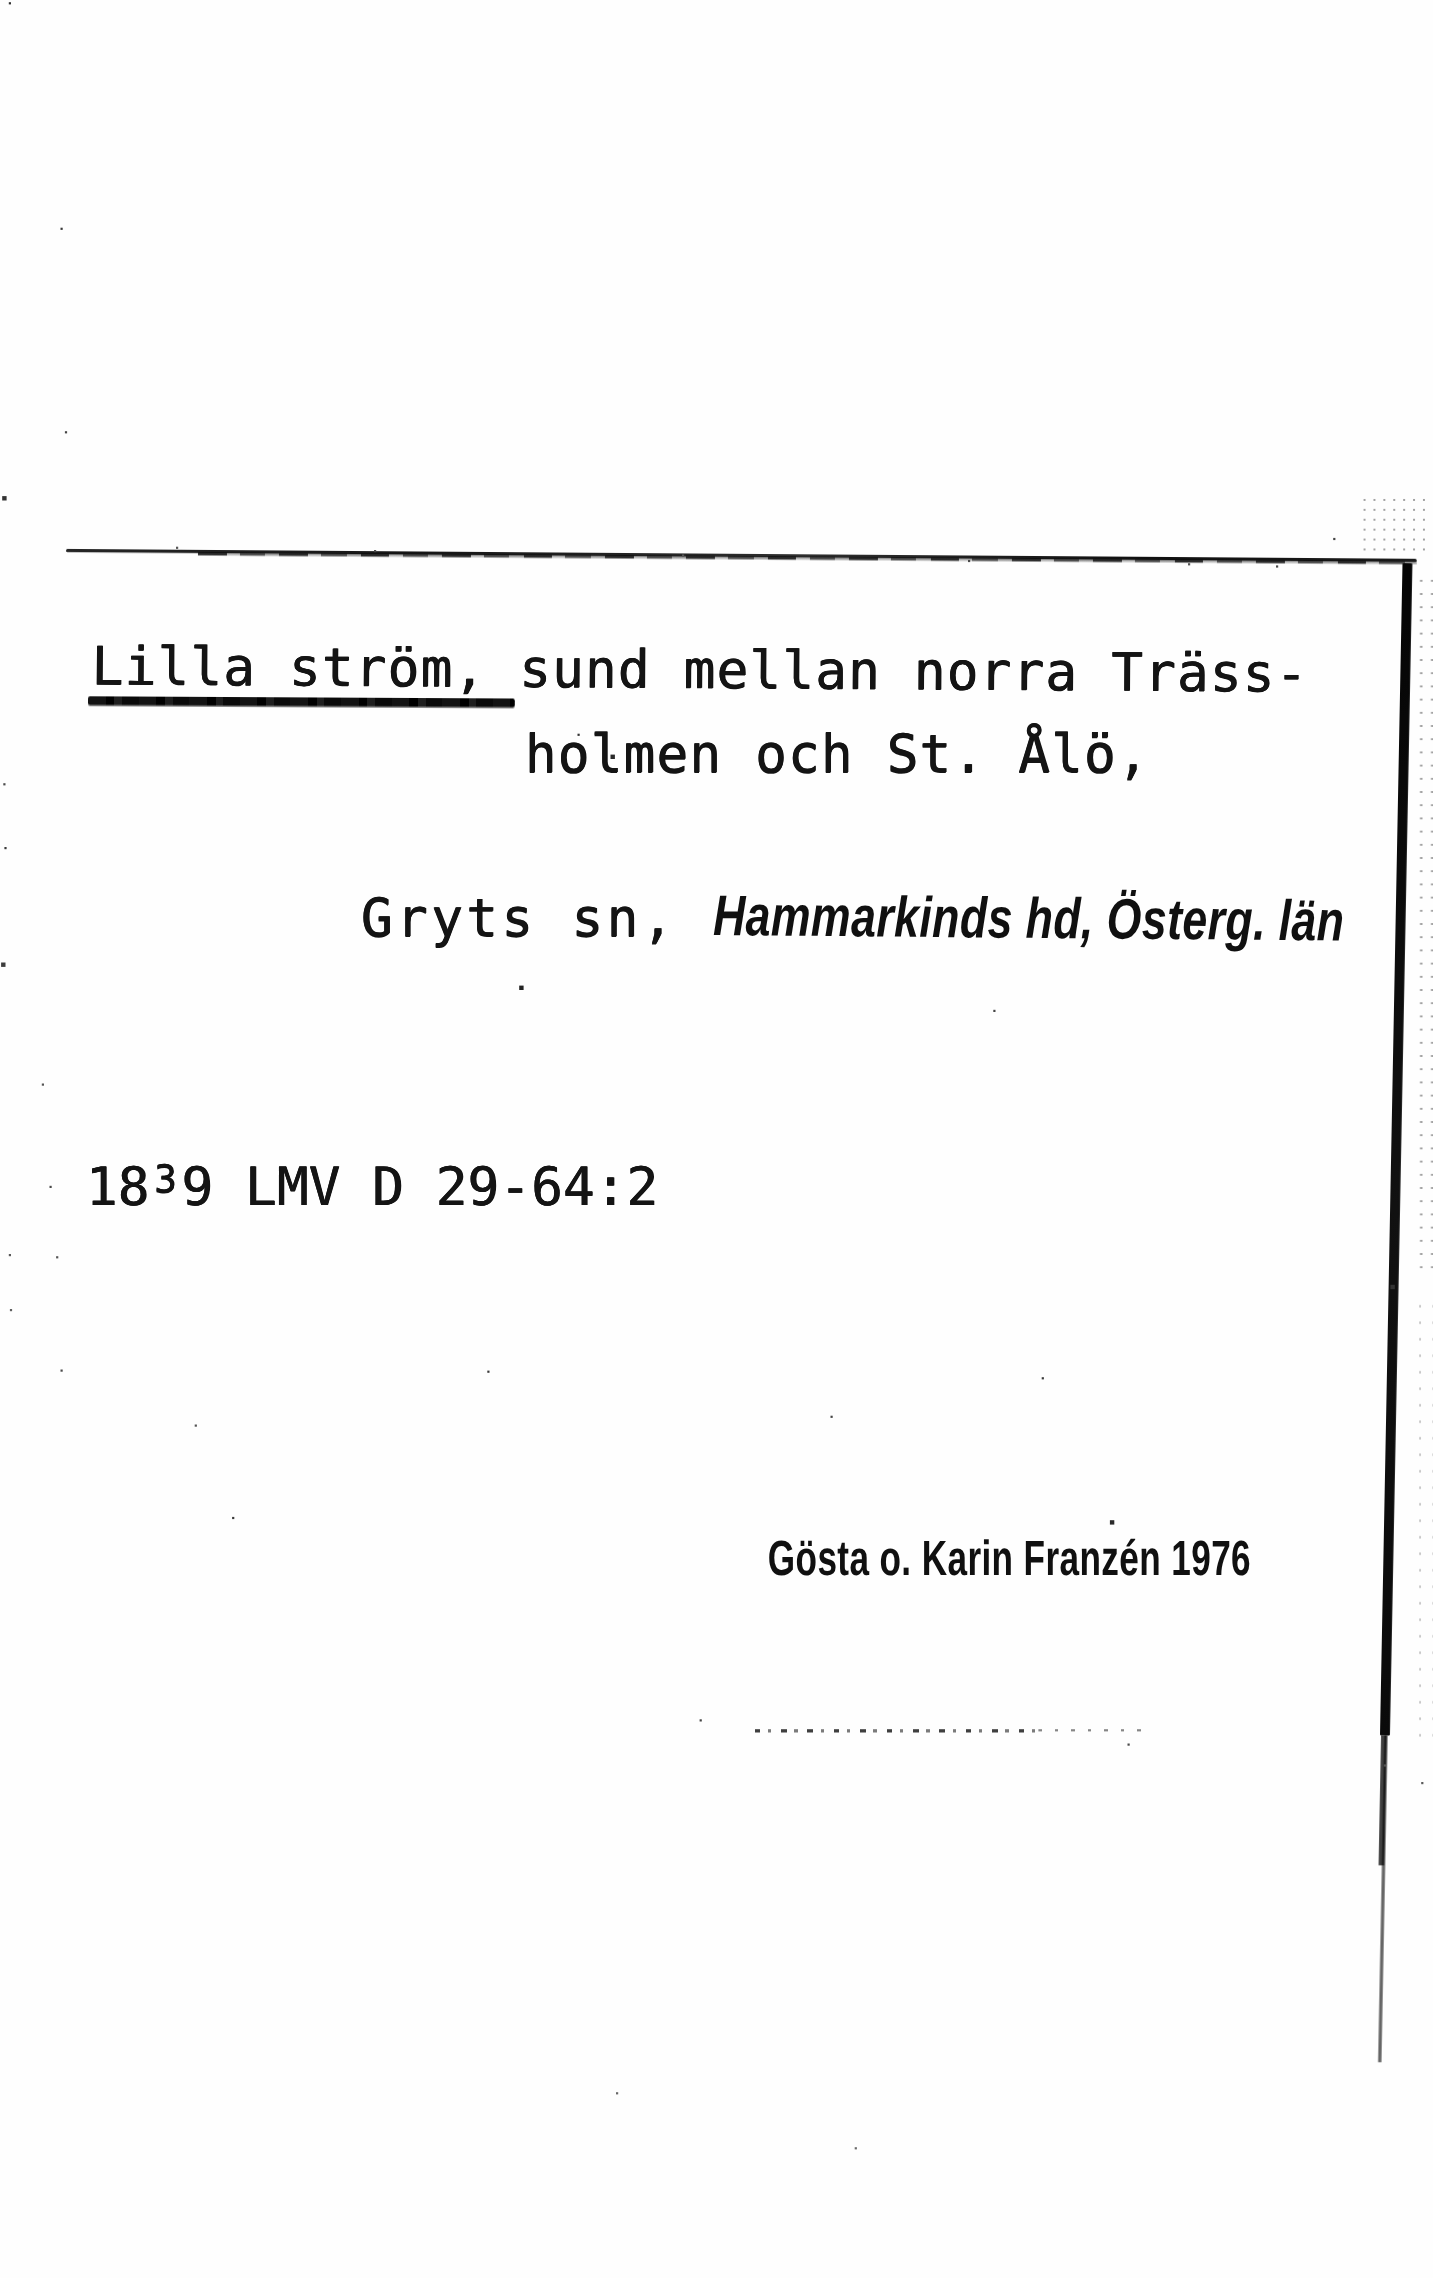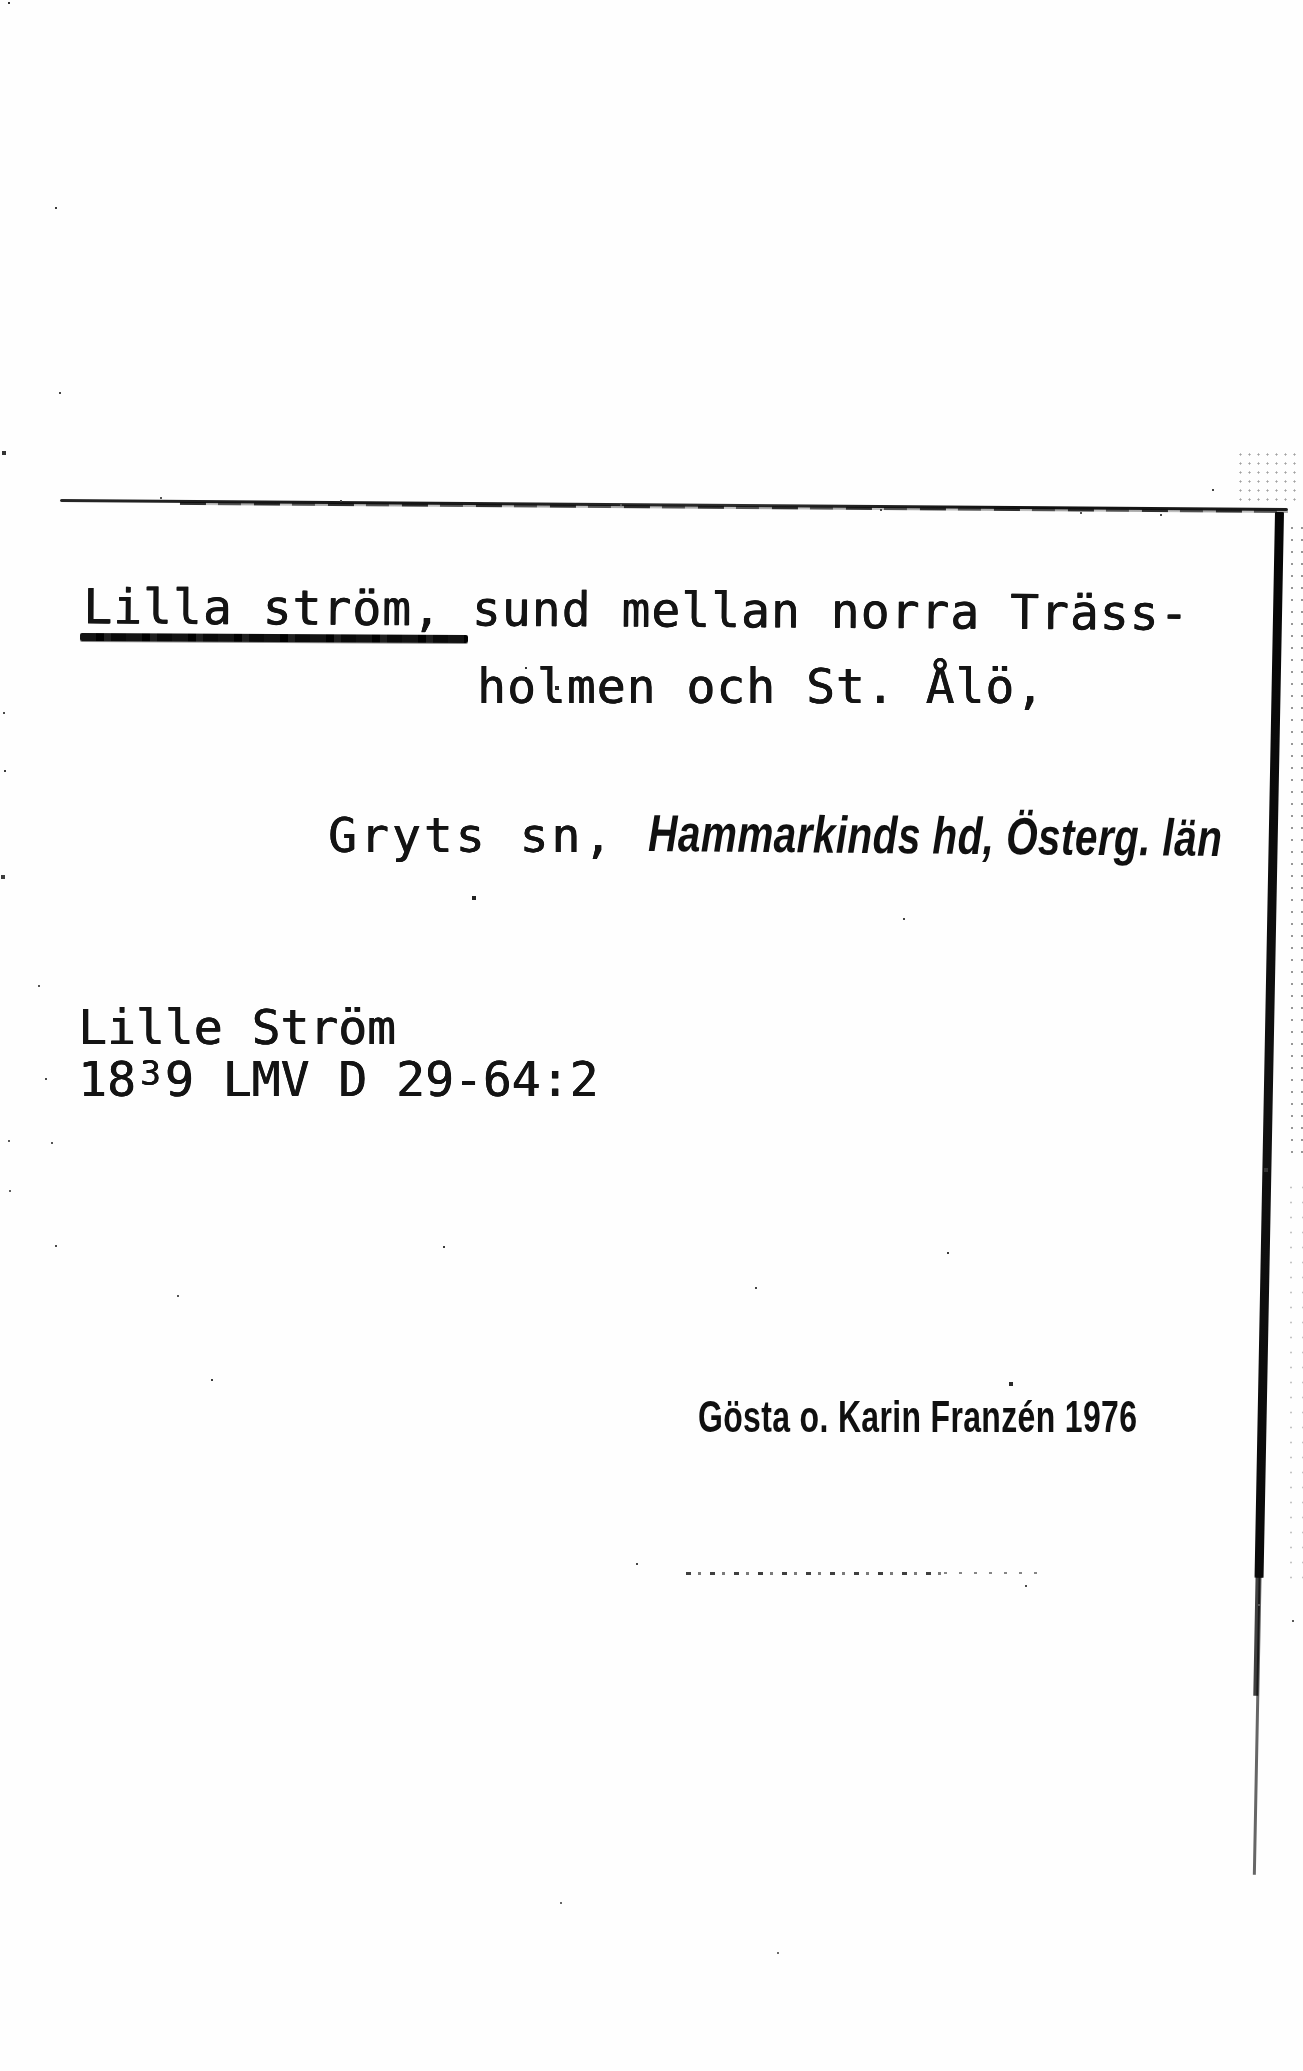--- a/index.html
+++ b/index.html
@@ -196,20 +196,19 @@
   <div class="speckles"></div>
 
   <div class="tw tw-line1"><span>Lilla ström</span><span>, sund mellan norra Träss-</span></div>
   <div class="headword-underline"></div>
 
   <div class="tw tw-line2">holmen och St. Ålö,</div>
 
   <div class="tw tw-line3">Gryts sn,</div>
   <div class="stamp stamp-district">Hammarkinds hd, Österg. län</div>
 
-  <div class="tw tw-line4">Lille Ström</div>
   <div class="tw tw-line5"><span>18</span><span class="raised-digit">3</span><span>9 LMV D 29-64:2</span></div>
 
   <div class="stamp stamp-signature">Gösta o. Karin Franzén 1976</div>
 
   <div class="dashed-line"></div>
 
 </div>
 
 </body></html>

